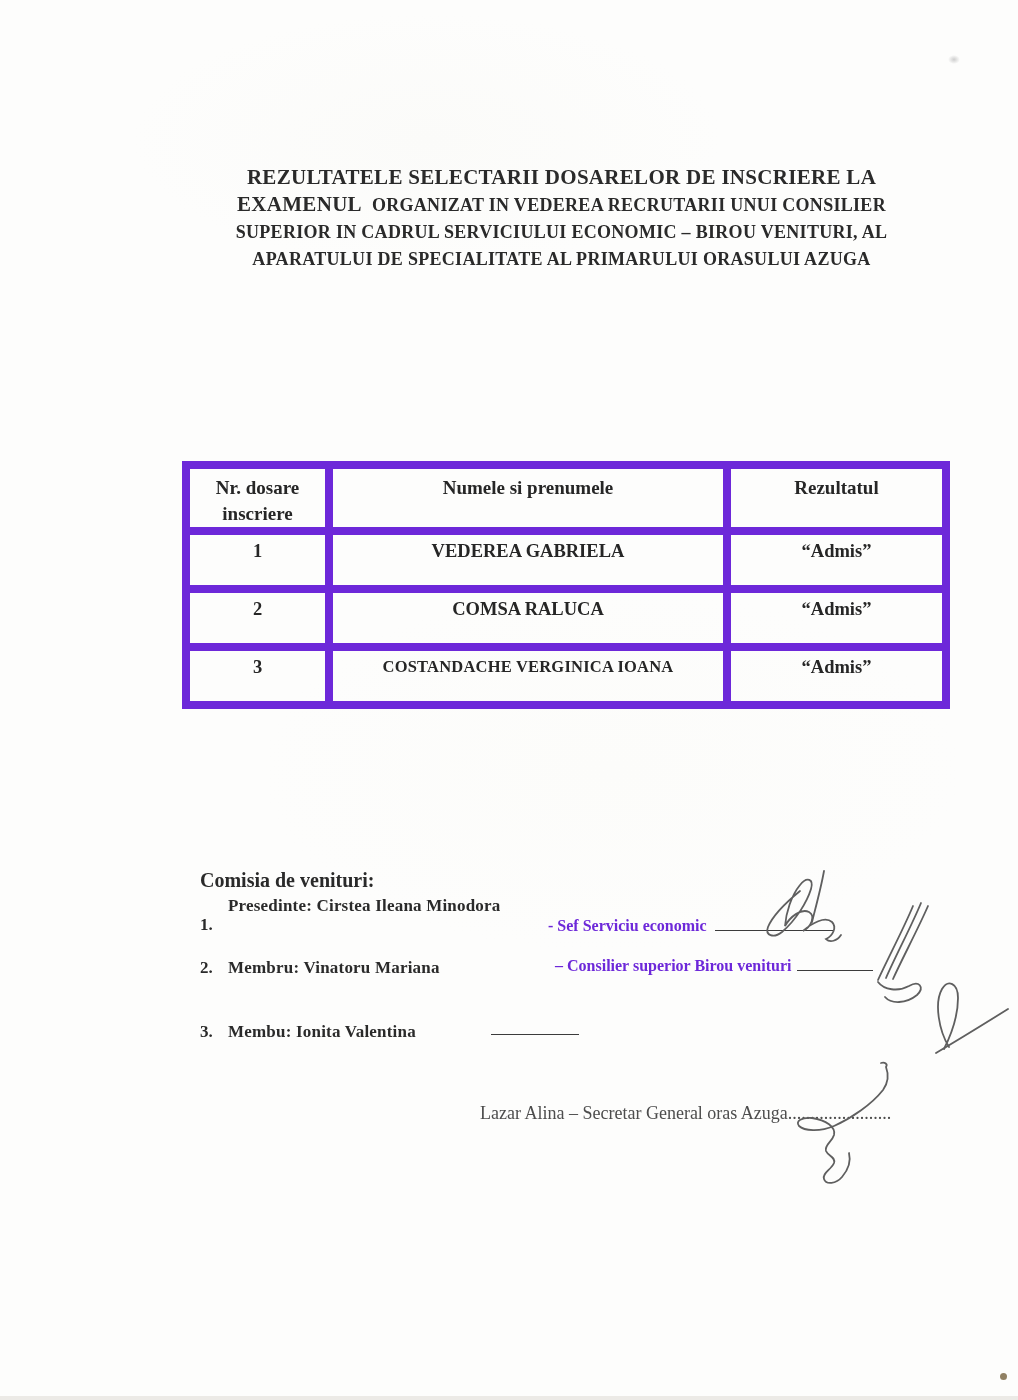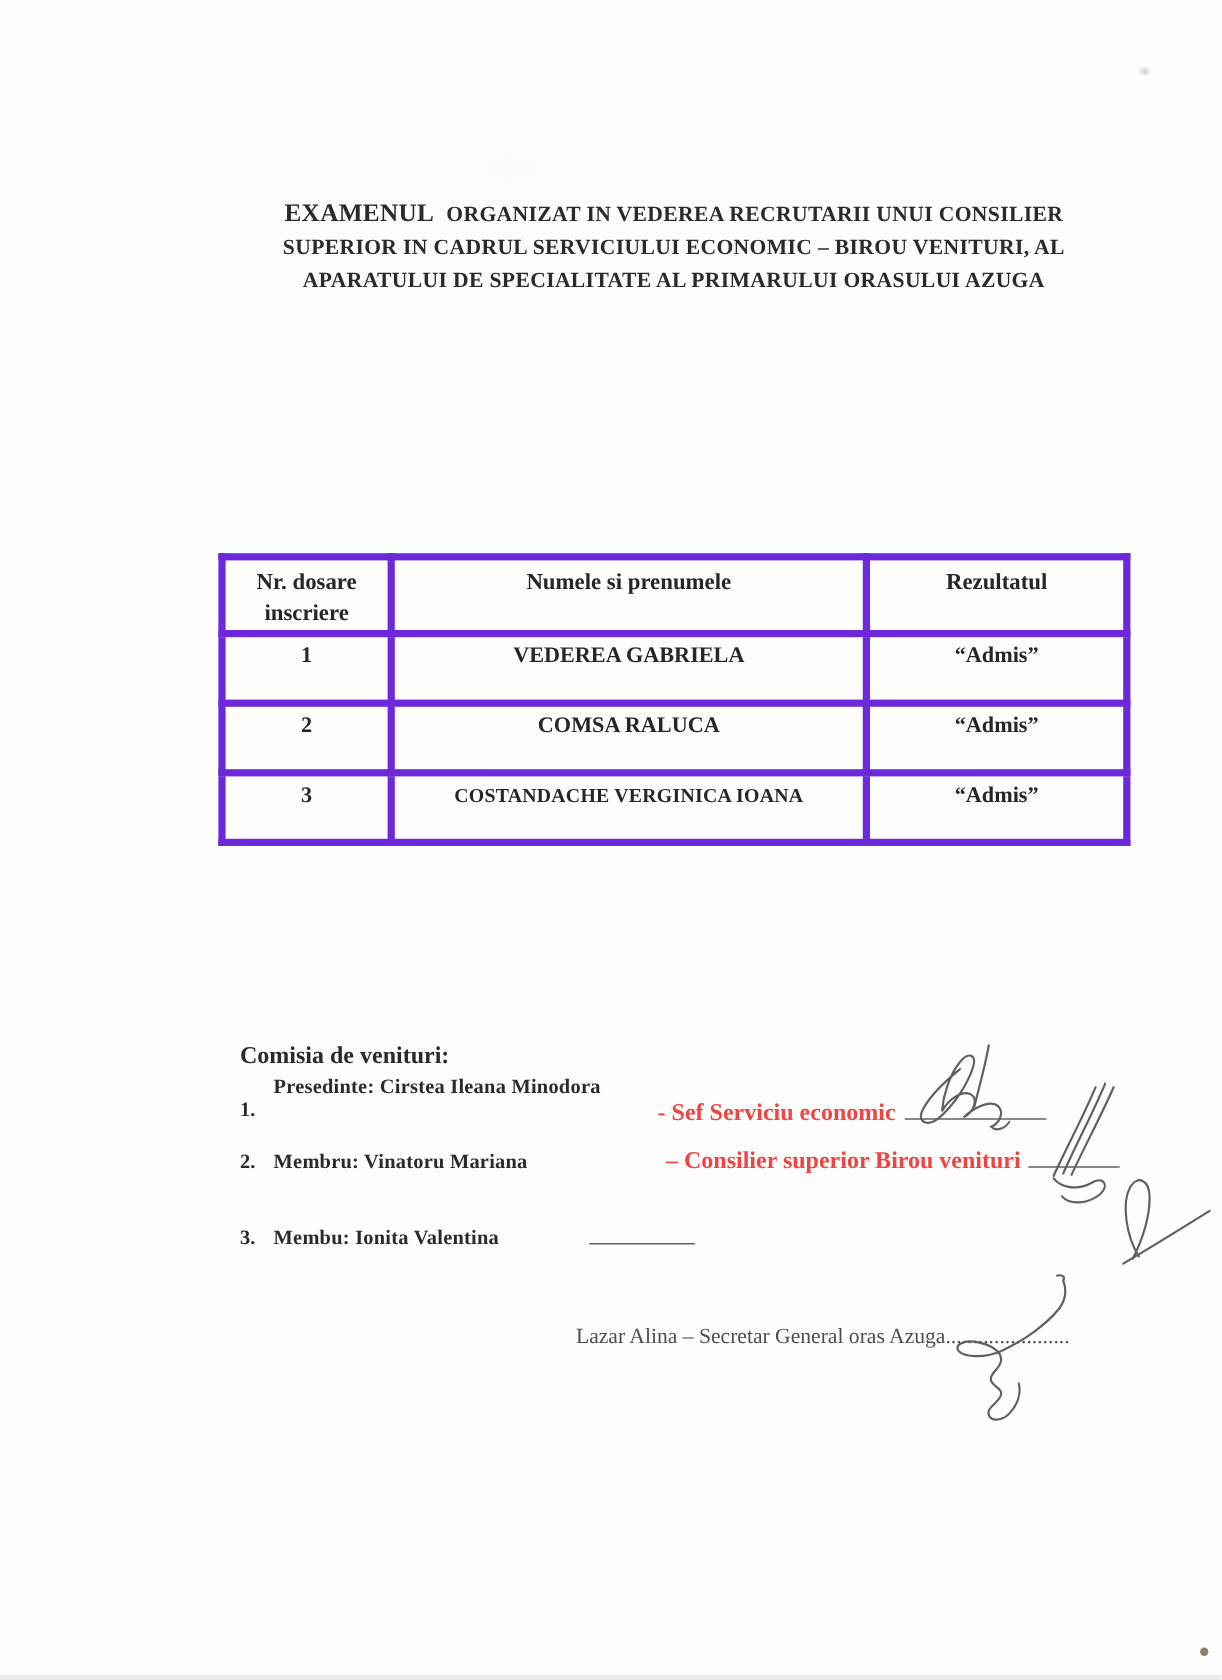--- a/index.html
+++ b/index.html
@@ -18,38 +18,38 @@
   
   .title{left:193px;top:164px;width:737px;text-align:center;font-weight:bold;color:#2a2a2a;}
   .title .line{line-height:27px;letter-spacing:0.3px;}
   .t-big{font-size:21px;}
   .t-small{font-size:18px;}
   .lead-gap{margin-left:10px;}
 
   
   .tbl{left:182px;top:461px;border-collapse:collapse;table-layout:fixed;}
   .tbl th,.tbl td{
-    border:6px solid #6d28d9;
+    border:8px solid #6d28d9;
     vertical-align:top;text-align:center;
     font-weight:bold;color:#262626;
     padding:6px 10px 0 10px;
   }
   .col-nr{width:115px;}
   .col-name{width:370px;}
   .col-res{width:191px;}
   .tbl th{font-size:19px;line-height:26px;height:49px;}
   .tbl td{font-size:18.5px;}
   .row-h{height:58px;}
   .tbl tr:nth-child(4) td.name-cell{font-size:16.5px;letter-spacing:0.2px;}
 
   
   .committee-heading{left:200px;top:869px;font-size:20px;font-weight:bold;color:#2a2a2a;}
   .member-no{font-size:17px;font-weight:bold;color:#2a2a2a;}
   .member-name{font-size:17px;font-weight:bold;color:#2a2a2a;letter-spacing:0.2px;}
-  .member-role{font-size:20px;font-weight:bold;color:#ef4444;white-space:nowrap;}
+  .member-role{font-size:16px;font-weight:bold;color:#6d28d9;white-space:nowrap;}
   .no1{left:200px;top:915px;} .nm1{left:228px;top:896px;} .rl1{left:548px;top:916px;}
   .no2{left:200px;top:958px;} .nm2{left:228px;top:958px;} .rl2{left:555px;top:956px;}
   .no3{left:200px;top:1022px;} .nm3{left:228px;top:1022px;} .rl3{left:489px;top:1020px;}
   .sig-line{display:inline-block;border-bottom:1.6px solid #3c3c3c;height:14px;vertical-align:baseline;}
   .sl1{width:118px;margin-left:8px;}
   .sl2{width:76px;margin-left:6px;}
   .sl3{width:88px;margin-left:2px;}
 
   
   .secretary{left:480px;top:1103px;width:432px;text-align:center;color:#4d4d4d;}
@@ -63,20 +63,21 @@
   .speck1{left:948px;top:55px;width:12px;height:9px;border-radius:50%;
           background:radial-gradient(#b9b9b9 0%, rgba(185,185,185,0) 70%);opacity:.7;}
   .speck2{left:1000px;top:1373px;width:7px;height:7px;border-radius:50%;
           background:#7c6a48;opacity:.85;}
   .bottom-shade{left:0;bottom:0;width:1018px;height:4px;background:#e7e5e0;opacity:.8;}
 </style>
 </head>
 <body>
 
 <div class="abs title">
+  <div class="line t-big">REZULTATELE SELECTARII DOSARELOR DE INSCRIERE LA</div>
   <div class="line">
     <span class="t-big">EXAMENUL</span><span class="t-small lead-gap">ORGANIZAT IN VEDEREA RECRUTARII UNUI CONSILIER</span>
   </div>
   <div class="line t-small">SUPERIOR IN  CADRUL SERVICIULUI ECONOMIC – BIROU VENITURI, AL</div>
   <div class="line t-small">APARATULUI DE SPECIALITATE AL PRIMARULUI ORASULUI AZUGA</div>
 </div>
 
 <table class="abs tbl">
   <tbody>
       <tr>

